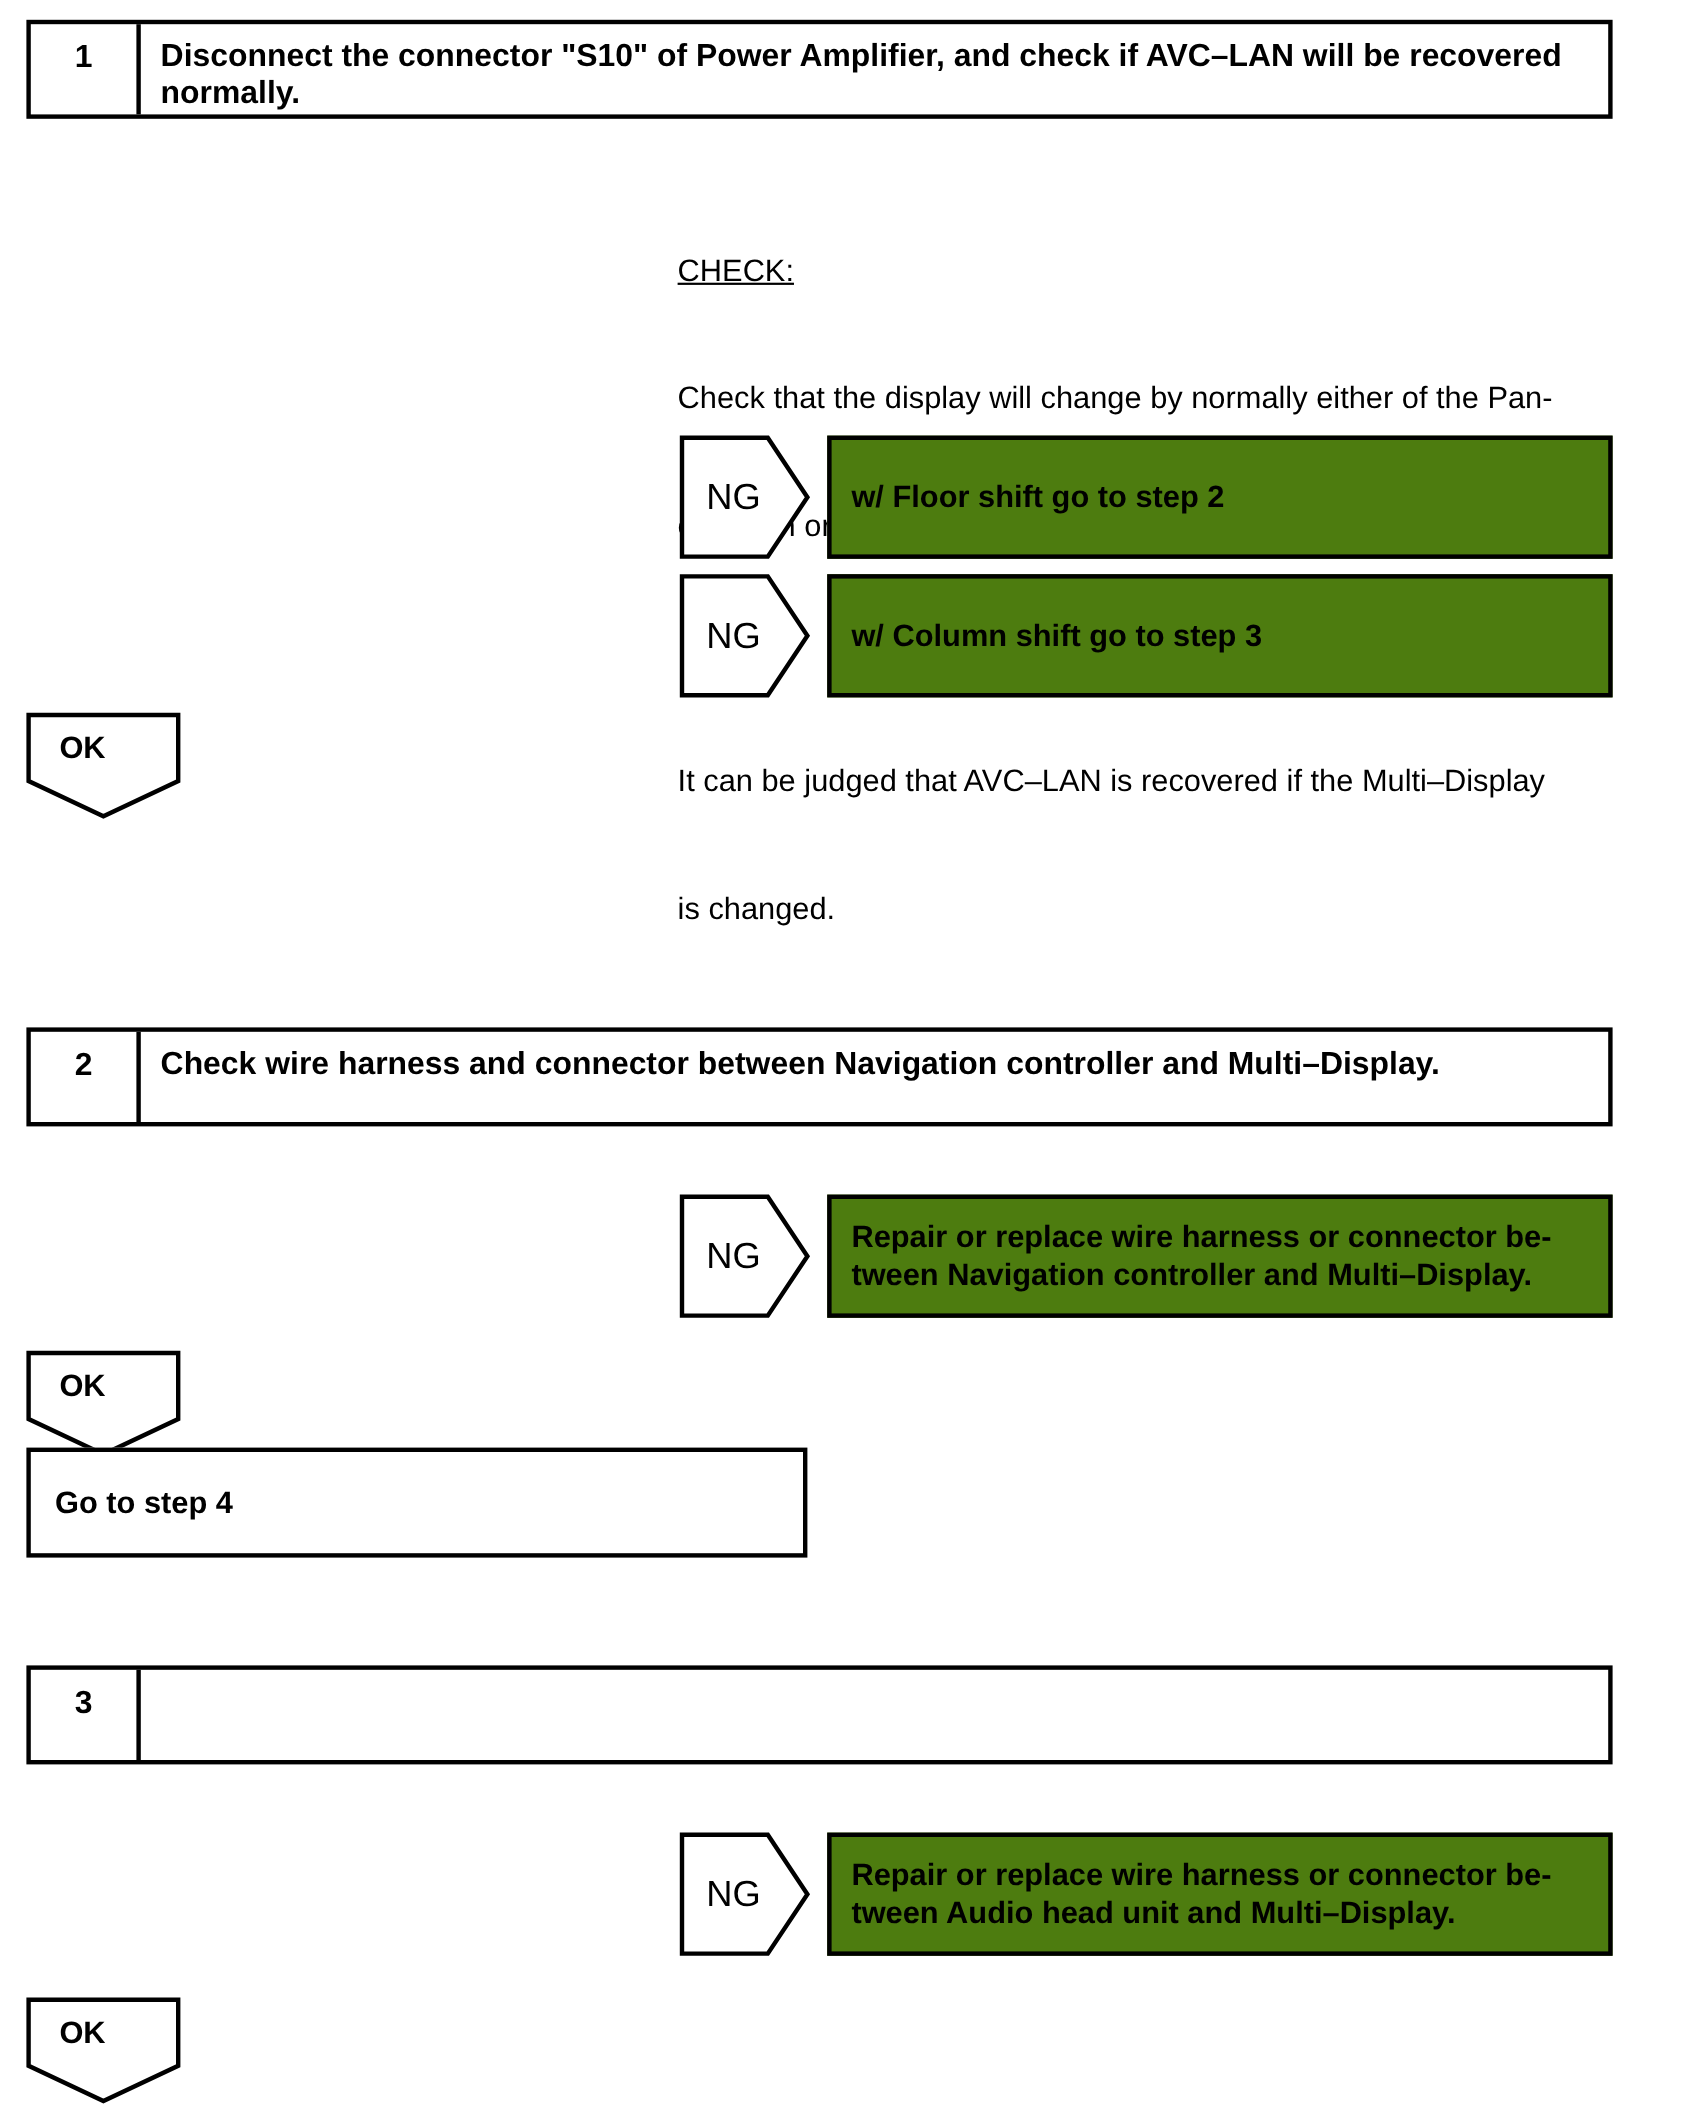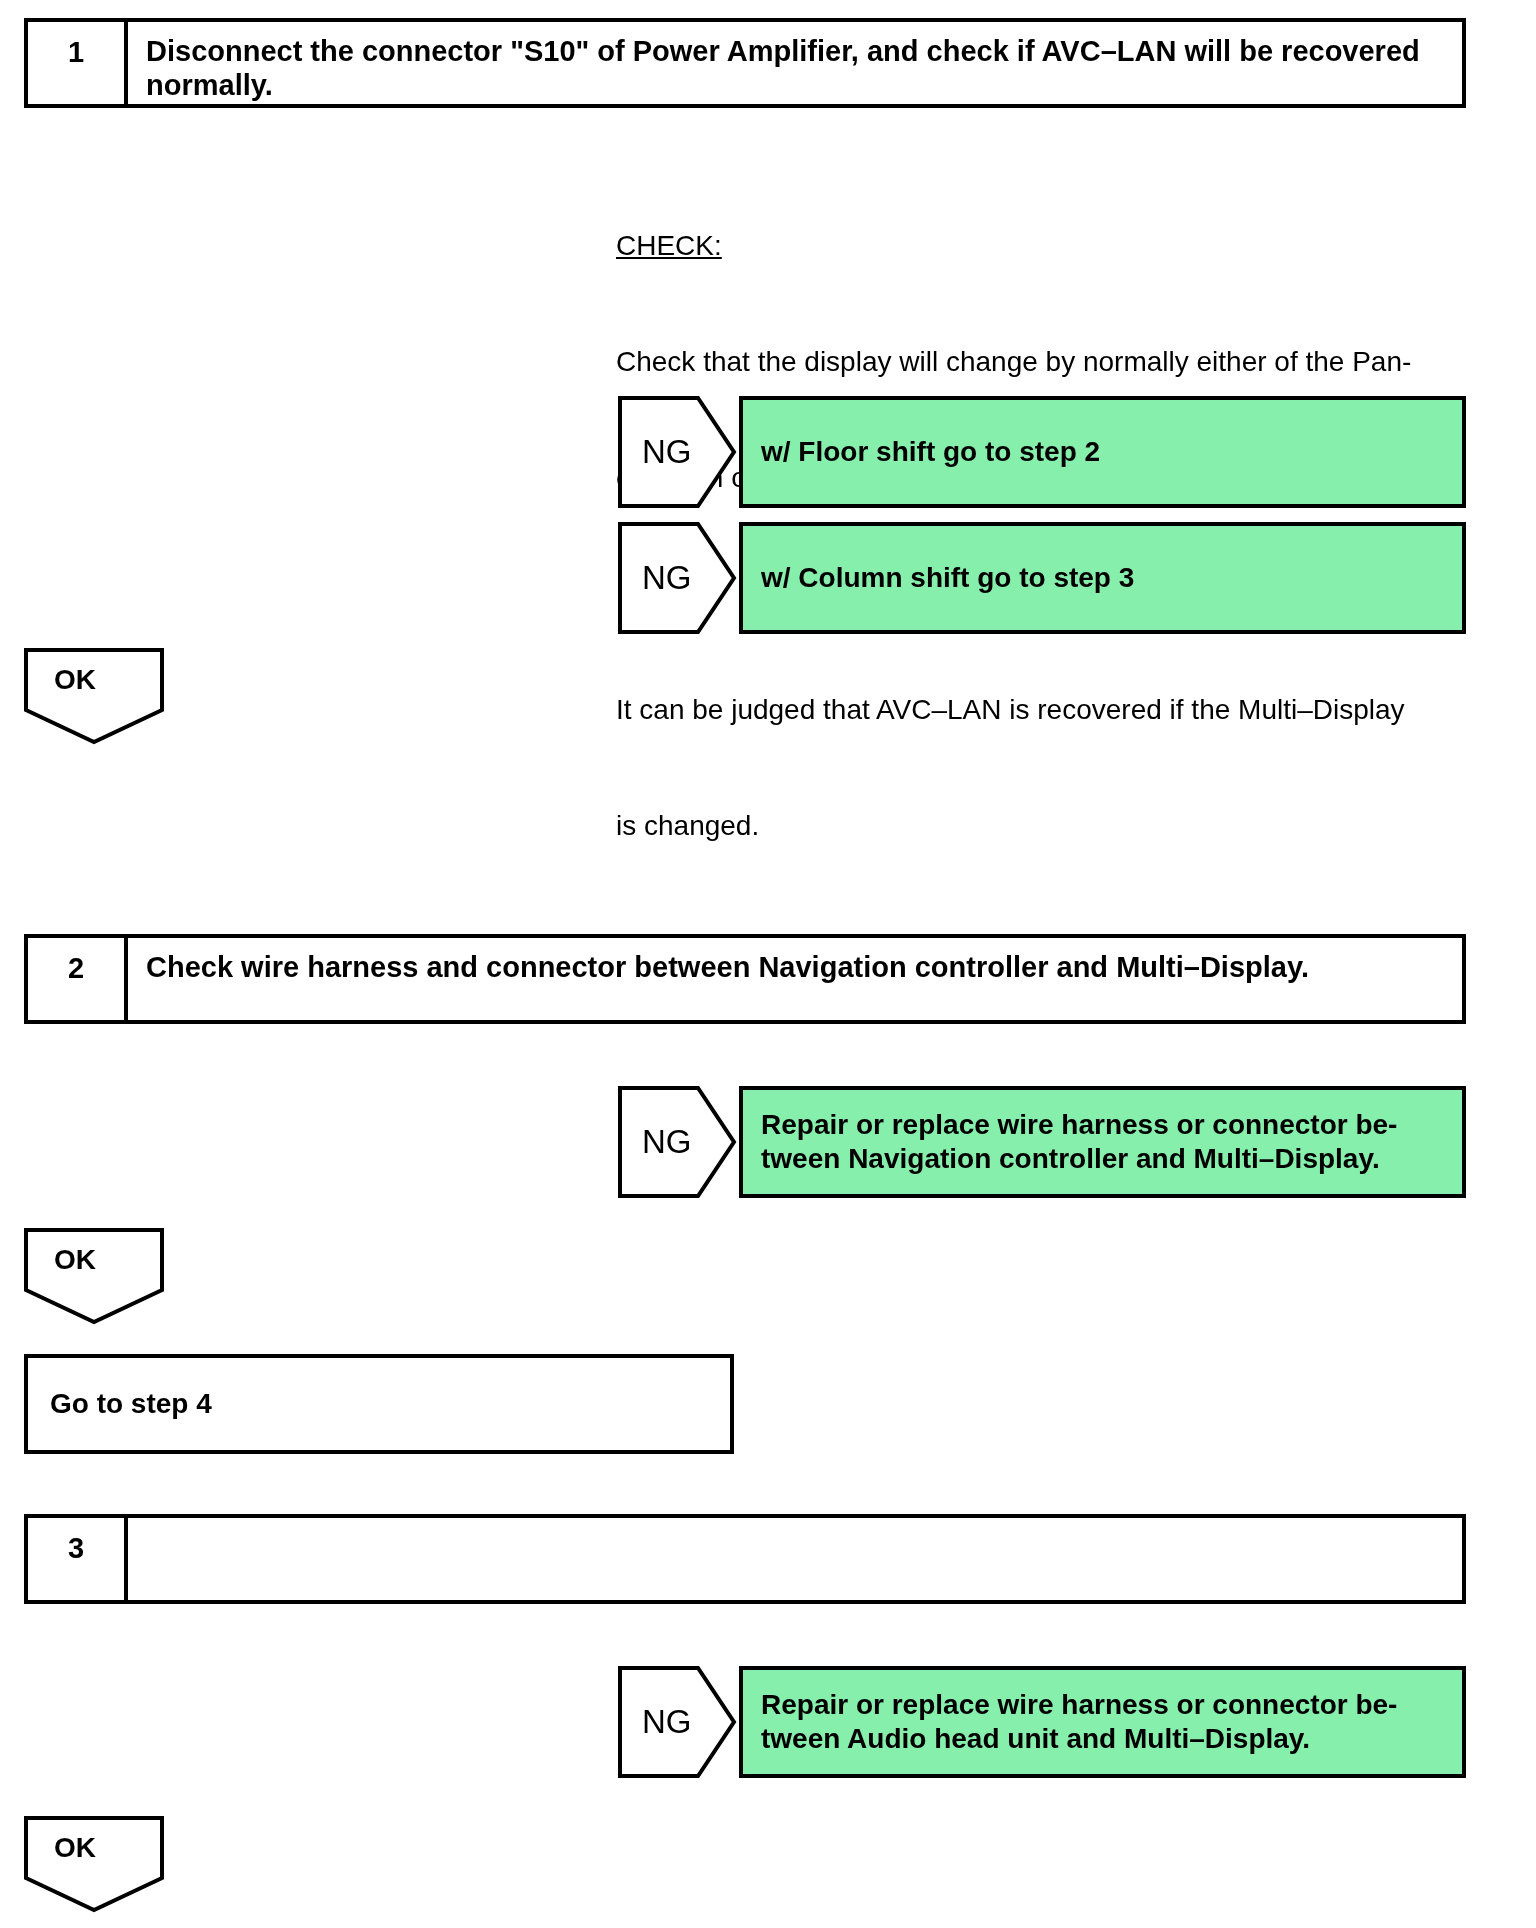--- a/index.html
+++ b/index.html
@@ -109,28 +109,28 @@
     overflow: visible;
   }
   .ng-tag .pent-label {
     position: relative;
     z-index: 2;
   }
   .ng-body {
     flex: 1 1 auto;
     border: 4px solid #000;
     box-sizing: border-box;
-    background: #86efac;
+    background: #4d7c0f;
     display: flex;
     align-items: center;
     padding: 0 14px 0 18px;
     font-weight: bold;
     font-size: 28px;
     line-height: 1.22;
-    margin-left: 3px;
+    margin-left: 16px;
   }
 
   
   .ok-tag {
     position: absolute;
     width: 136px;
     height: 96px;
   }
   .ok-tag svg {
     position: absolute;
@@ -215,21 +215,21 @@
     </div>
   </div>
 
   <div class="ok-tag" style="left:24px; top:1228px;">
     <svg viewBox="0 0 140 96" preserveAspectRatio="none">
       <polygon points="2,2 138,2 138,62 70,94 2,62" fill="#ffffff" stroke="#000000" stroke-width="4"></polygon>
     </svg>
     <span class="ok-label">OK</span>
   </div>
 
-  <div class="result-box" style="left:24px; top:1354px; width:710px; height:100px;">
+  <div class="result-box" style="left:24px; top:1316px; width:710px; height:100px;">
     <span>Go to step 4</span>
   </div>
 
   <div class="step-box" style="left:24px; top:1514px; width:1442px; height:90px;">
     <div class="step-num">3</div>
   </div>
 
   <div class="ng-branch" style="left:618px; top:1666px; width:848px; height:112px;">
     <div class="ng-tag">
       <svg class="pent" viewBox="0 0 118 112" preserveAspectRatio="none">

